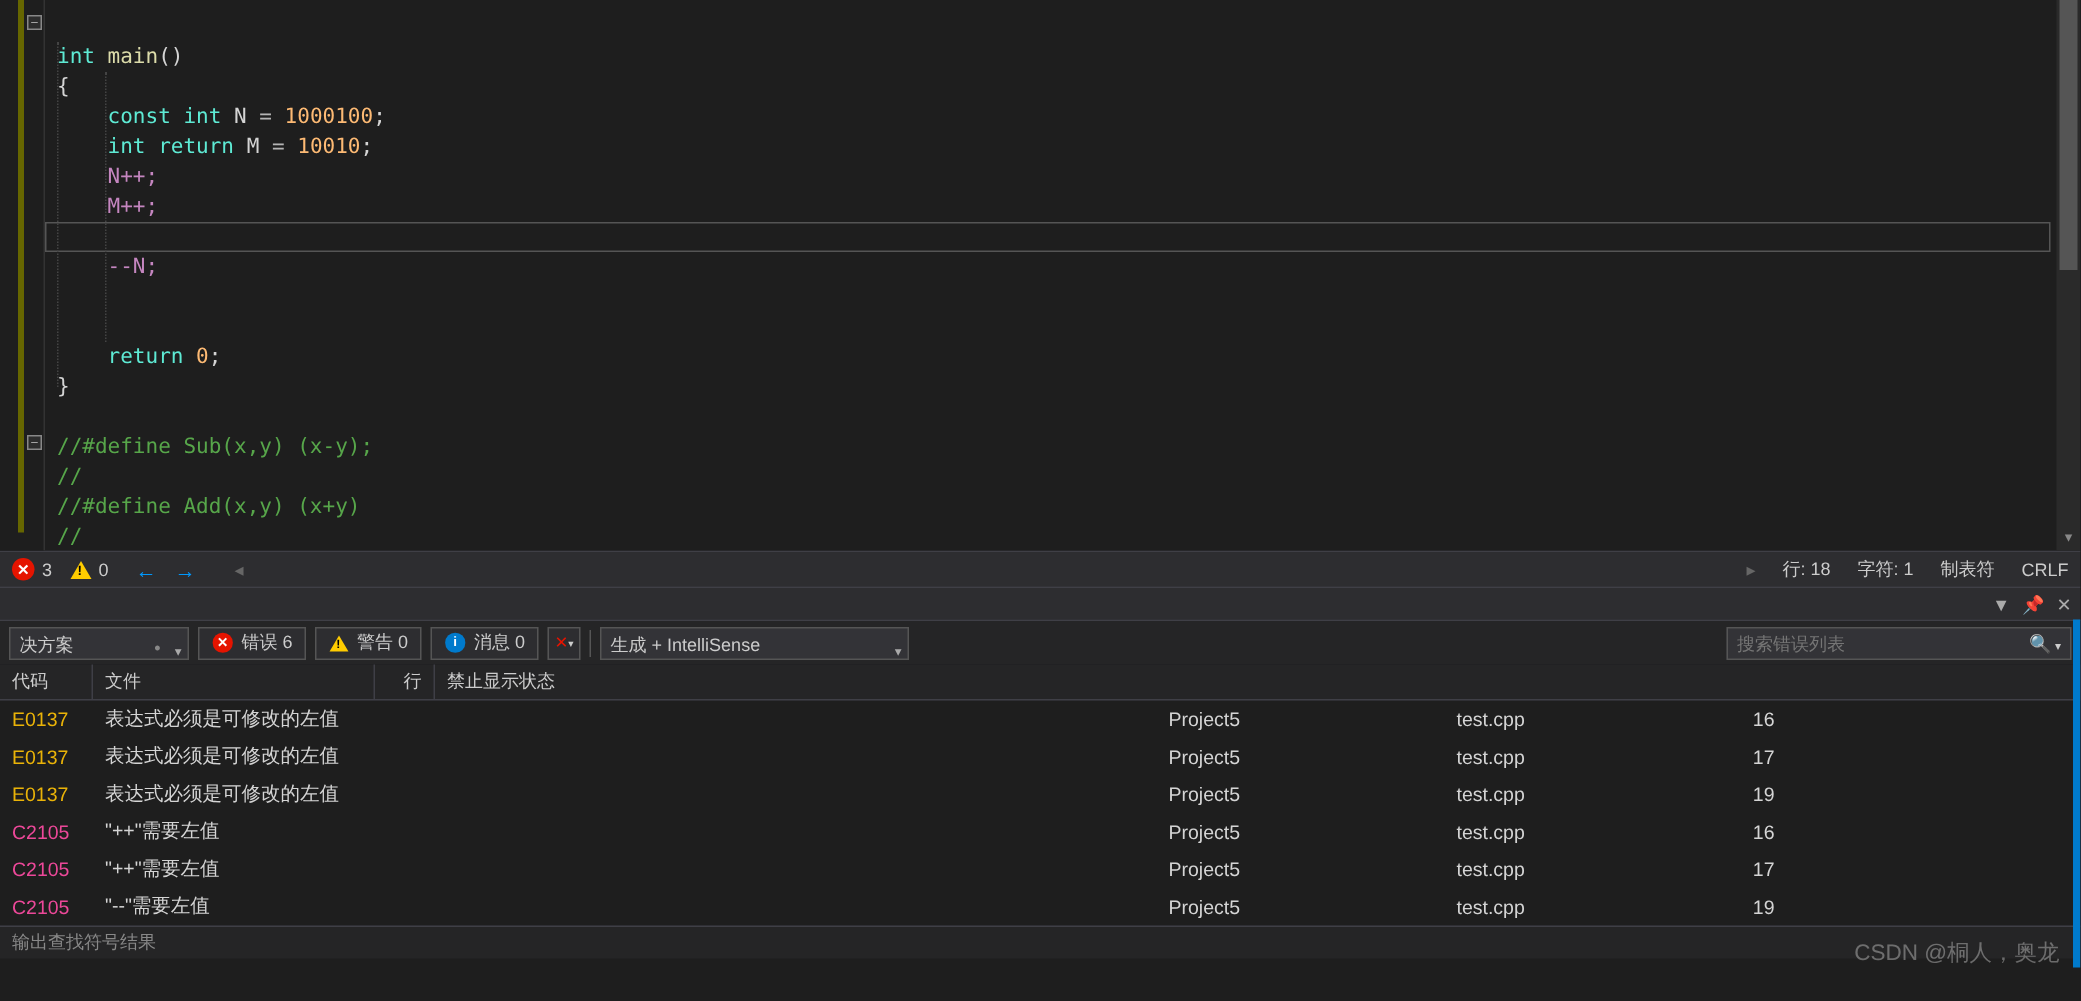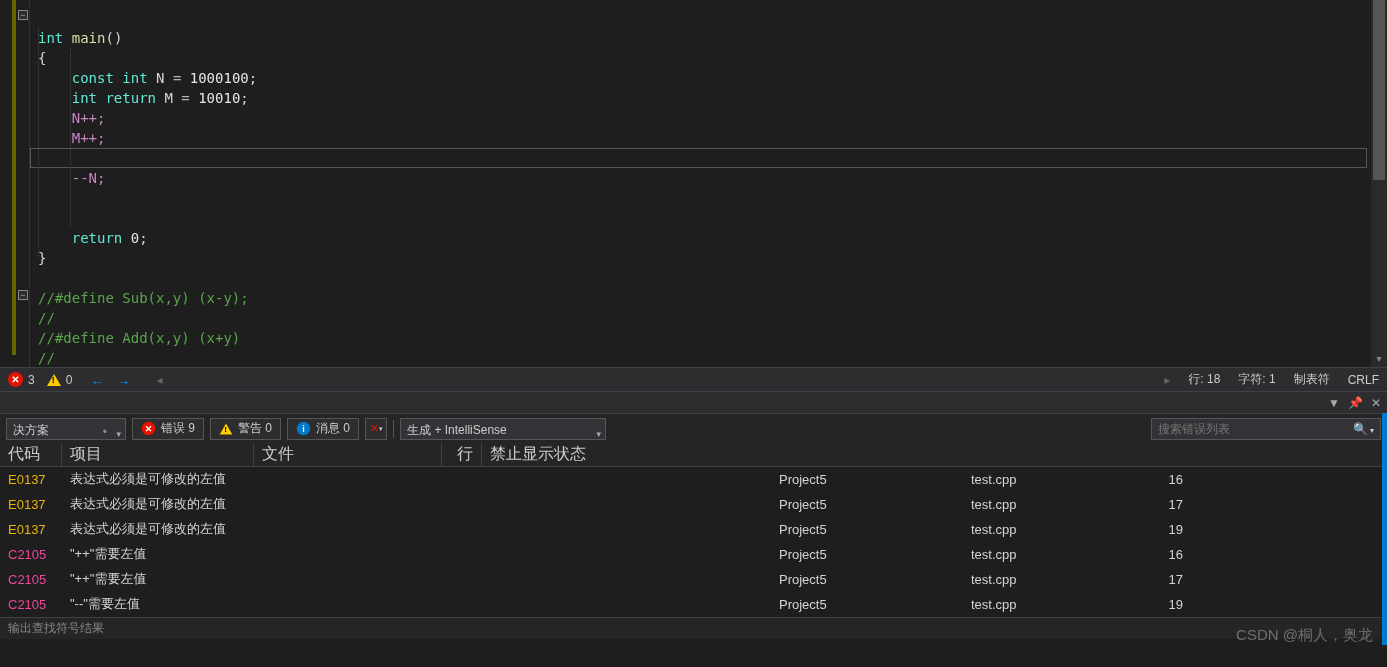--- a/index.html
+++ b/index.html
@@ -50,21 +50,21 @@
   padding-top:8px;
 }
 .guide {
   position:absolute;
   width:1px;
   border-left:1px dotted #444;
   top:28px;
 }
 .kw { color:#5eead4; }
 .func { color:#dcdcaa; }
-.num { color:#e5e5e5; }
+.num { color:#fdba74; }
 .com { color:#57a64a; }
 .op { color:#b4b4b4; }
 .pln { color:#d4d4d4; }
 .err { color:#c586c0; }
 .current-line {
   position:absolute;
   left:0; right:20px;
   height:20px;
   border:1px solid #555;
   top:148px;
@@ -176,21 +176,21 @@
 }
 .grid-header {
   display:flex;
   background:#252526;
   border-bottom:1px solid #3f3f46;
   height:24px;
 }
 .grid-header .col {
   padding:4px 8px;
   color:#ccc;
-  font-size:16px;
+  font-size:12px;
   border-right:1px solid #3f3f46;
   display:flex; align-items:center;
 }
 .grid-row {
   display:flex;
   height:25px;
   border-bottom:1px solid transparent;
 }
 .grid-row .col {
   padding:4px 8px;
@@ -292,21 +292,21 @@
   <span class="panel-btn">✕</span>
 </div>
 
 <div class="toolbar">
   <div class="dropdown" style="width:120px">
     <span>决方案</span>
     <span style="margin-left:auto;color:#888">•</span>
   </div>
   <div class="btn-pill">
     <span class="icon-error">✕</span>
-    <span>错误 9</span>
+    <span>错误 6</span>
   </div>
   <div class="btn-pill">
     <span class="icon-warn"></span>
     <span>警告 0</span>
   </div>
   <div class="btn-pill">
     <span class="icon-info">i</span>
     <span>消息 0</span>
   </div>
   <div class="filter-btn">✕<sub style="font-size:7px;color:#ccc">▾</sub></div>
@@ -314,21 +314,20 @@
   <div class="dropdown" style="width:206px">生成 + IntelliSense</div>
   <div class="search-box">
     <input placeholder="搜索错误列表" style="">
     <span class="search-btn">🔍</span>
   </div>
 </div>
 
 <div class="error-grid">
   <div class="grid-header">
     <div class="col col-code">代码</div>
-    <div class="col col-proj">项目</div>
     <div class="col col-file">文件</div>
     <div class="col col-line">行</div>
     <div class="col col-supp">禁止显示状态</div>
   </div>
   <div id="rows">
       <div class="grid-row">
         <div class="col col-code code-e">E0137</div>
         <div class="col col-desc">表达式必须是可修改的左值</div>
         <div class="col col-proj">Project5</div>
         <div class="col col-file">test.cpp</div>

